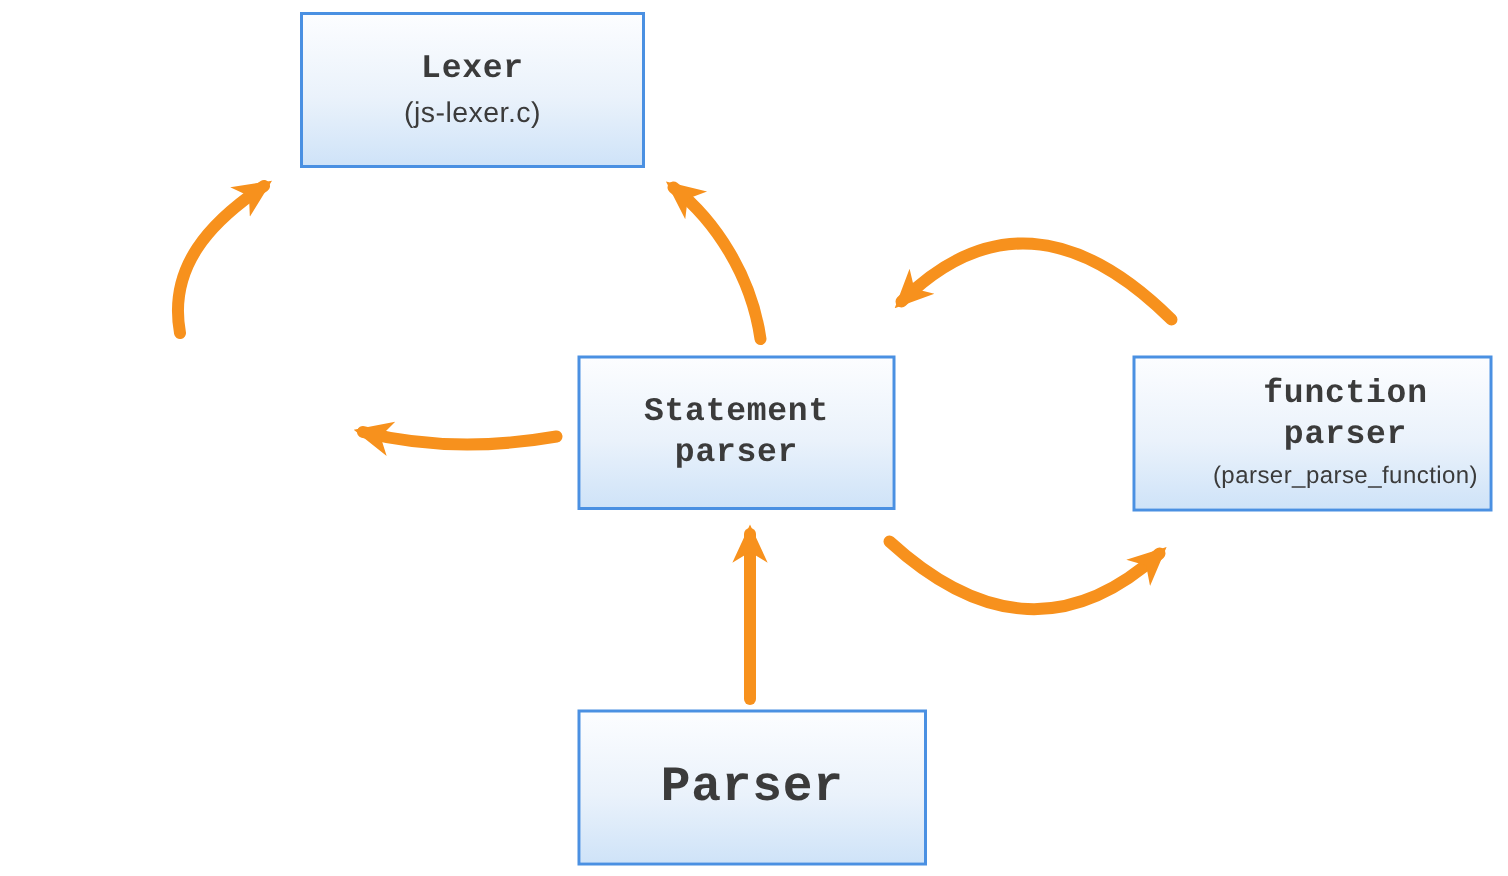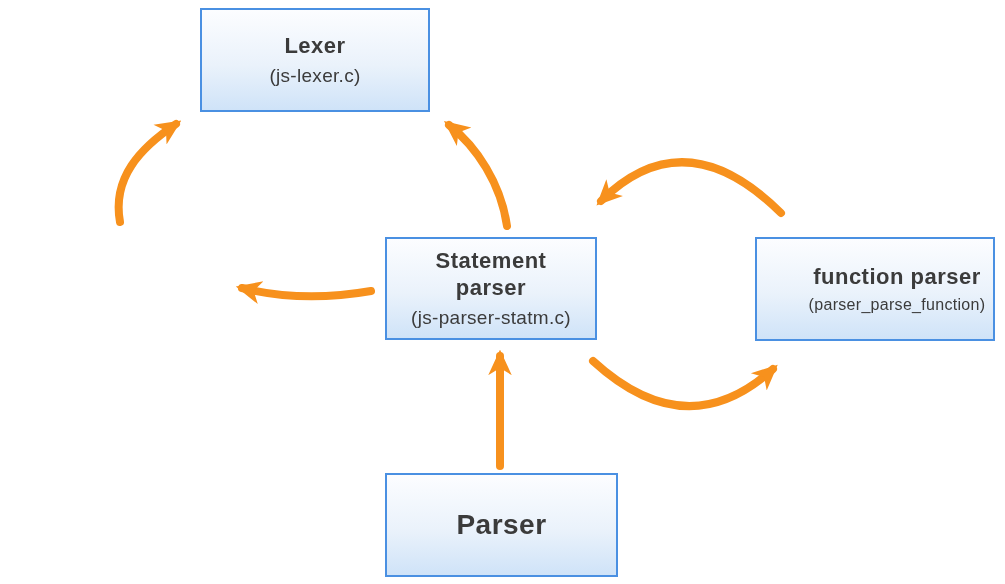--- a/index.html
+++ b/index.html
@@ -43,40 +43,41 @@
                 #eaf2fb 55%,
                 var(--box-bottom, #cfe3f8) 100%);
     color: var(--text, #3b3b3b);
     line-height: 1.22;
   }
 
   .node-title {
     font-size: 22px;
     font-weight: bold;
     letter-spacing: 0.5px;
+    font-family: Liberation Mono, monospace;
   }
   .node-subtitle {
     font-size: 19px;
     font-weight: normal;
     letter-spacing: 0.3px;
     margin-top: 4px;
   }
 
   
   .node-lexer      { left: 200px; top:   8px; width: 230px; height: 104px; }
   .node-expression { left:  12px; top: 235px; width: 210px; height: 100px; }
   .node-statement  { left: 385px; top: 237px; width: 212px; height: 103px; }
   .node-function   { left: 755px; top: 237px; width: 240px; height: 104px; padding-left: 44px; }
   .node-parser     { left: 385px; top: 473px; width: 233px; height: 104px; }
 
   
   .node-expression .node-title,
   .node-statement  .node-title { max-width: 130px; }
 
-  .node-parser .node-title { font-size: 28px; }
+  .node-parser .node-title { font-size: 33px; }
   .node-function .node-subtitle,
   .node-parser   .node-subtitle { font-size: 16px; }
 </style>
 </head>
 <body style="background: rgb(255, 255, 255);">
 
 <div class="canvas">
 
   <svg class="edges-layer" viewBox="0 0 1005 584" xmlns="http://www.w3.org/2000/svg">
     <defs>
@@ -99,21 +100,20 @@
   </svg>
 
   <div class="node node-lexer">
     <div class="node-title">Lexer</div>
     <div class="node-subtitle">(js-lexer.c)</div>
   </div>
 
 
   <div class="node node-statement">
     <div class="node-title">Statement parser</div>
-    <div class="node-subtitle">(js-parser-statm.c)</div>
   </div>
 
   <div class="node node-function">
     <div class="node-title">function parser</div>
     <div class="node-subtitle">(parser_parse_function)</div>
   </div>
 
   <div class="node node-parser">
     <div class="node-title">Parser</div>
   </div>

